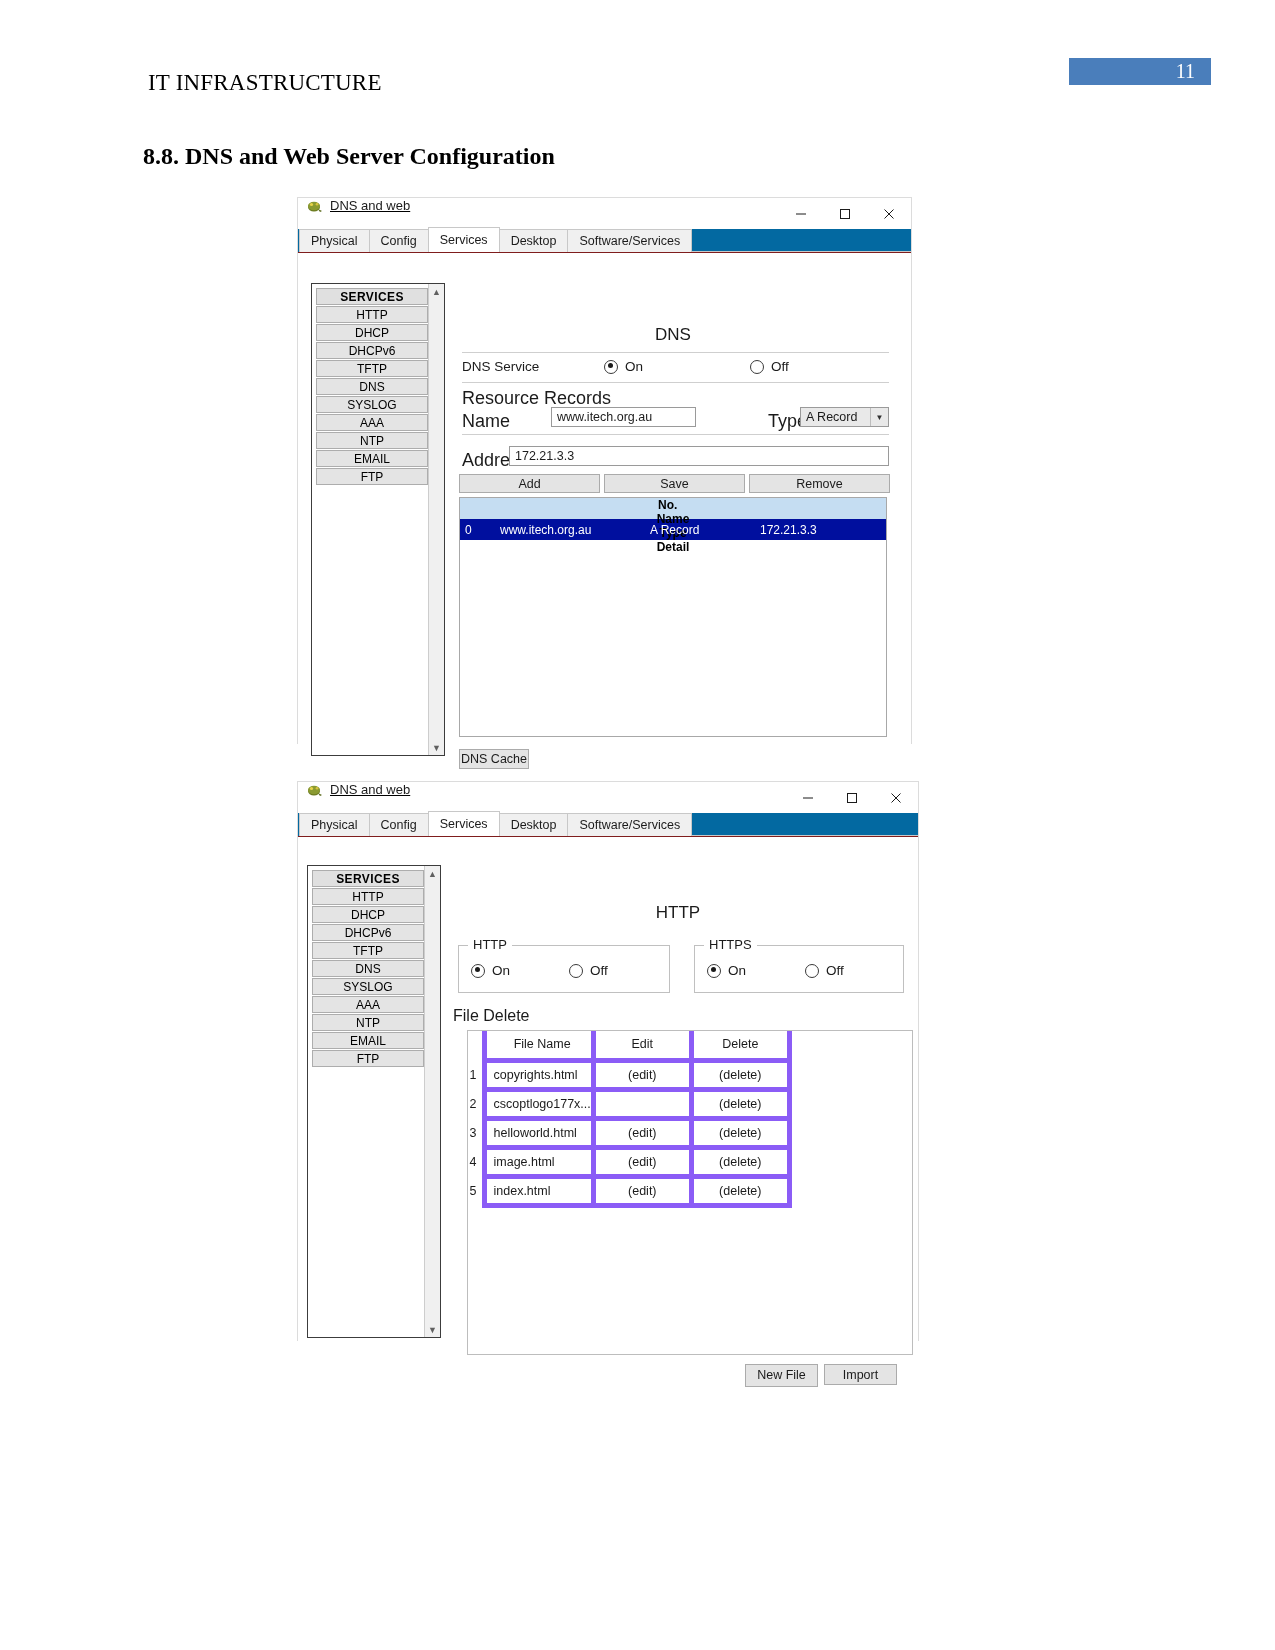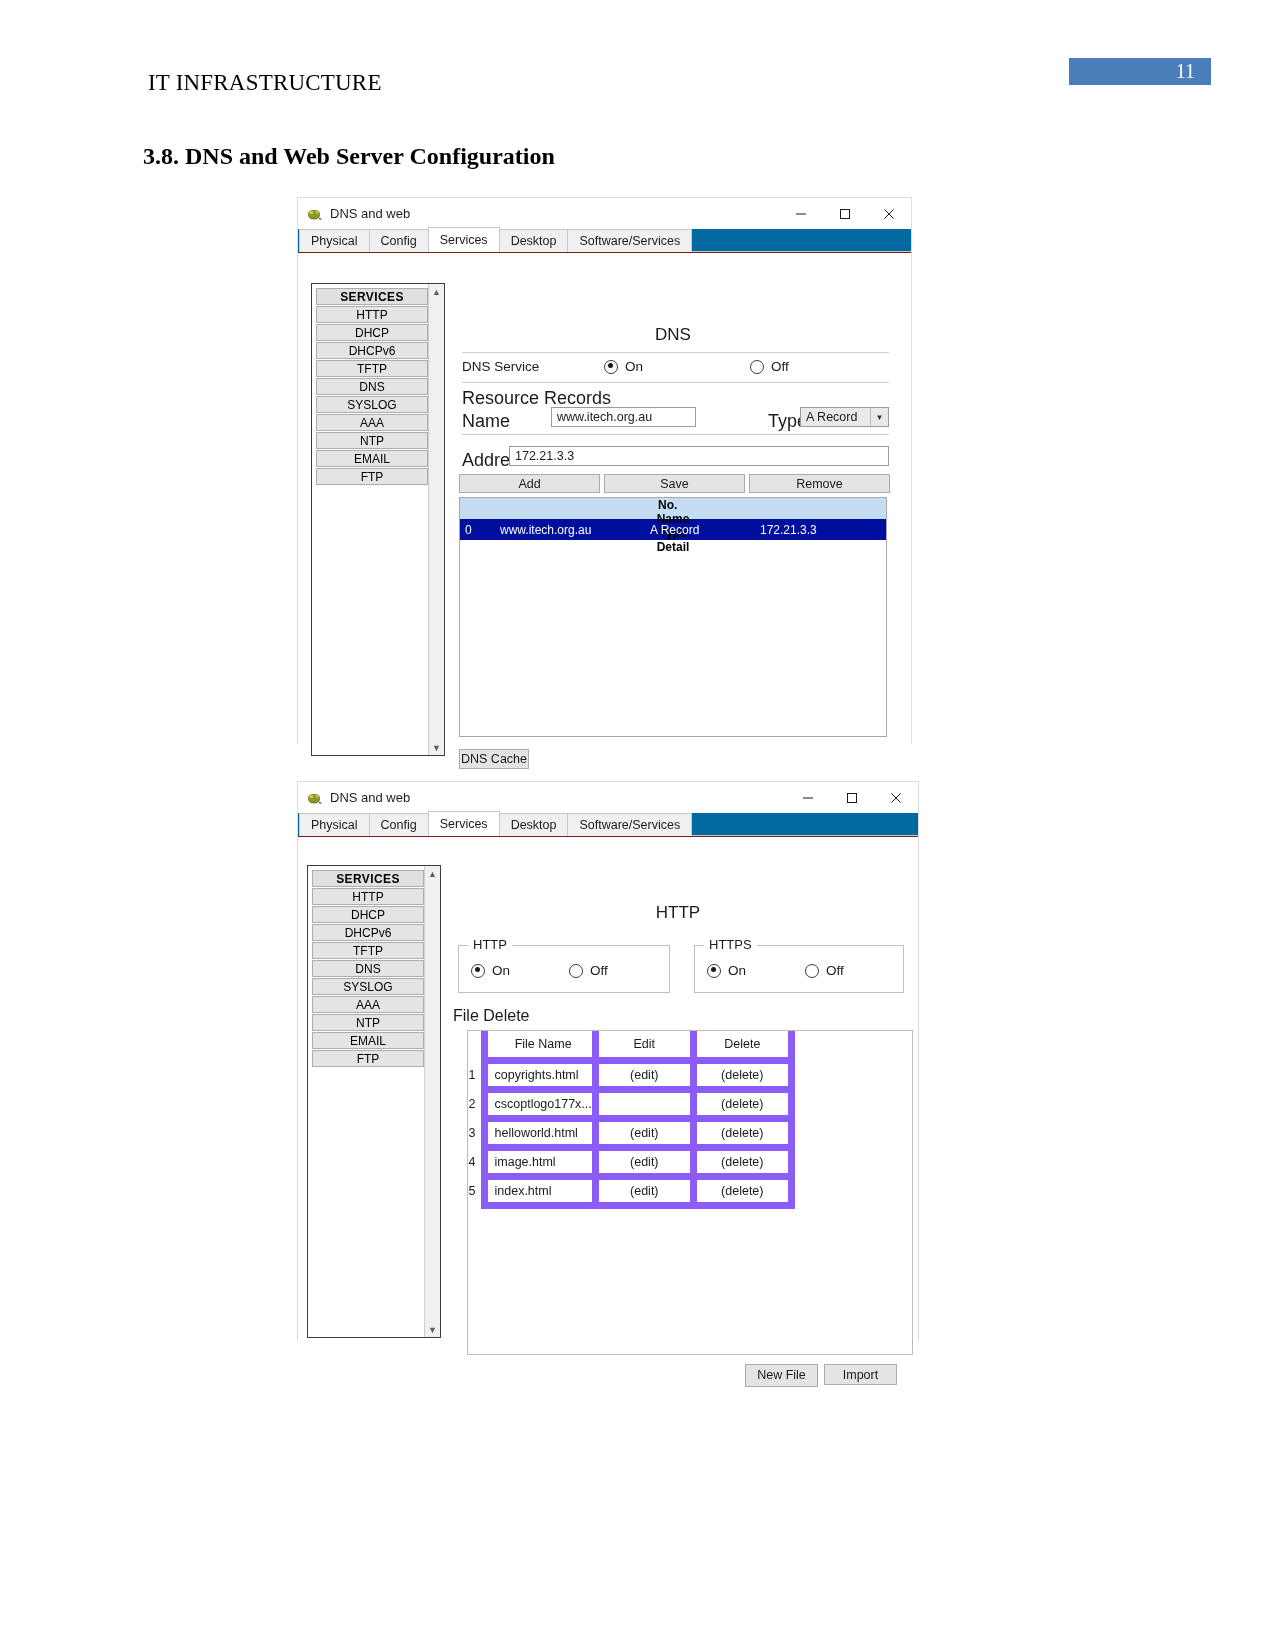--- a/index.html
+++ b/index.html
@@ -53,24 +53,25 @@
   
   .pt-window {
     position: absolute;
     background: #ffffff;
     border: 1px solid #dcdcdc;
     box-sizing: border-box;
   }
   .title-bar {
     height: 31px;
     display: flex;
-    align-items: center;
+    align-items: flex-start;
     background: #ffffff;
     padding-left: 9px;
     box-sizing: border-box;
+    text-decoration: underline;
   }
   .app-icon {
     width: 16px; height: 16px;
     margin-right: 7px;
     position: relative;
     flex: 0 0 auto;
   }
   .app-icon svg { display:block; }
   .title-text {
     font-size: 13px;
@@ -321,21 +322,21 @@
     box-sizing: border-box;
     margin-left: 14px;
   }
   .fm-table {
     border-collapse: collapse;
     font-size: 12.5px;
     color: #1b1b1b;
     table-layout: fixed;
   }
   .fm-table th, .fm-table td {
-    border: 7px solid #8b5cf6;
+    border: 5px solid #8b5cf6;
     height: 29px;
     font-weight: normal;
     padding: 0;
     box-sizing: border-box;
   }
   .fm-table th { border-top: none; }
   .fm-table .idx {
     width: 16px;
     border: none;
     text-align: right;
@@ -357,21 +358,21 @@
     position: absolute;
     font-size: 16px;
     color: #1b1b1b;
   }
 </style>
 </head>
 <body>
 
 <div class="doc-header-title">IT INFRASTRUCTURE</div>
 <div class="page-badge">11</div>
-<div class="section-heading">3.8. DNS and Web Server Configuration</div>
+<div class="section-heading">8.8. DNS and Web Server Configuration</div>
 
 <div class="pt-window" style="left:297px; top:197px; width:615px; height:547px;">
 
   <div class="title-bar">
     <span class="app-icon">
       <svg width="16" height="16" viewBox="0 0 16 16">
         <ellipse cx="7" cy="9" rx="6" ry="4.5" fill="#6b7a21"></ellipse>
         <ellipse cx="7" cy="8" rx="6" ry="4.2" fill="#8a9a31"></ellipse>
         <circle cx="4.5" cy="6.5" r="1.6" fill="#e8d44a"></circle>
         <circle cx="10" cy="6.2" r="1.3" fill="#d9c23e"></circle>

